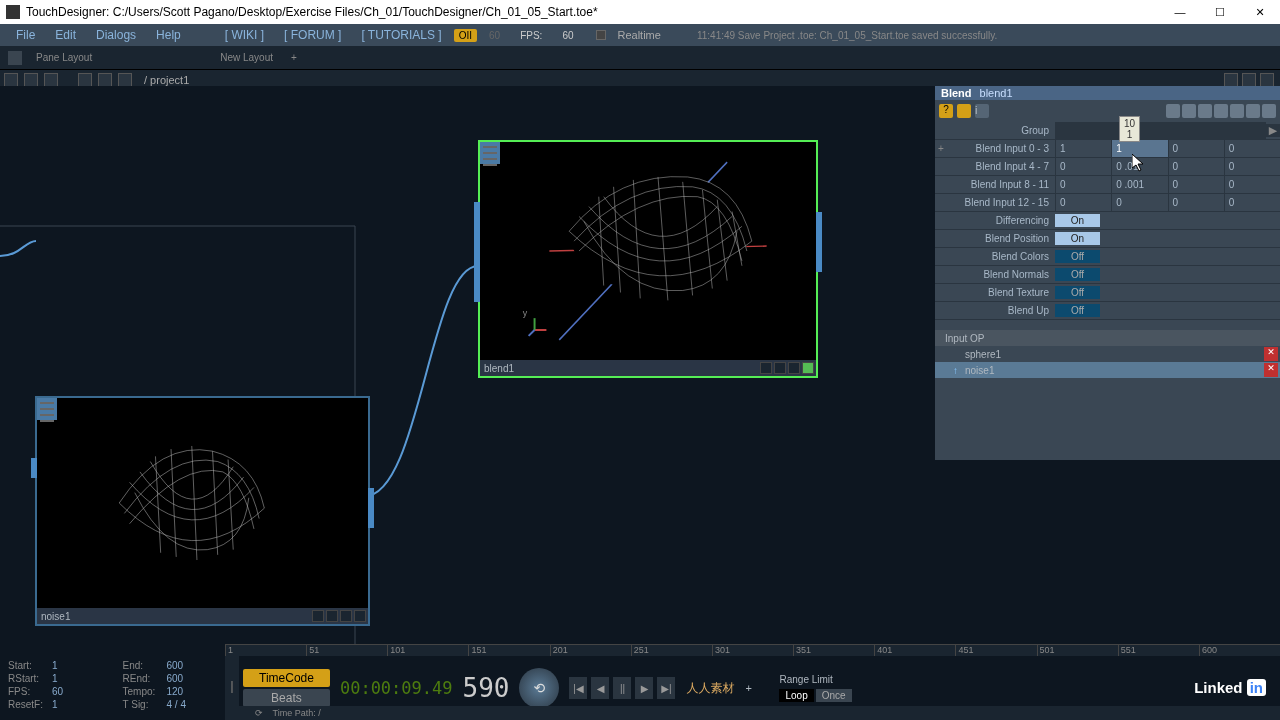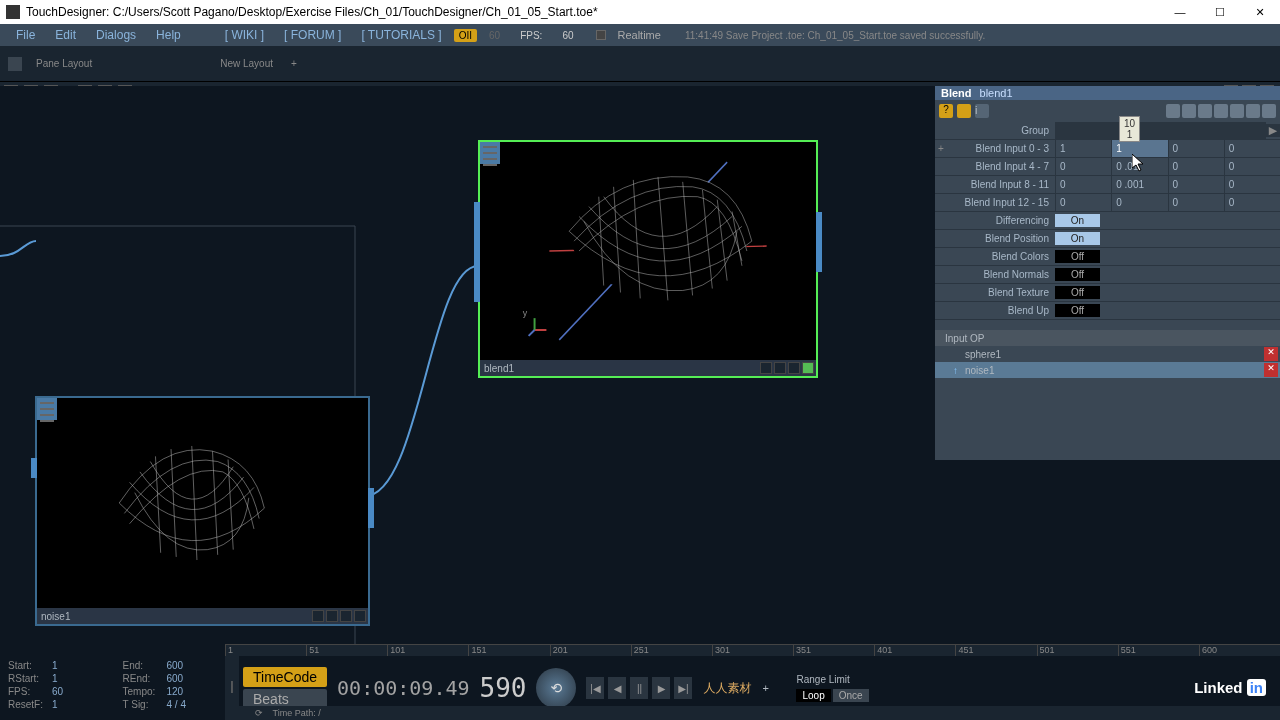--- a/index.html
+++ b/index.html
@@ -7,23 +7,23 @@
 
 .titlebar { height: 24px; background: #fff; color: #000; display: flex; align-items: center; padding-left: 6px; font-size: 12px; }
 .titlebar .icon { width: 14px; height: 14px; background: #333; margin-right: 6px; }
 .winbtns { position: absolute; top: 0; right: 0; display: flex; }
 .winbtn { width: 40px; height: 24px; display: flex; align-items: center; justify-content: center; color: #000; font-size: 11px; }
 
 .menubar { height: 22px; background: #3a4a5a; display: flex; align-items: center; padding-left: 8px; gap: 4px; }
 .menubar span { padding: 2px 8px; color: #8ab4dc; font-size: 12px; }
 .menubar .badge { background: #d4a017; color: #000; padding: 1px 5px; font-size: 10px; border-radius: 2px; }
 .menubar .realtime { background: #444; padding: 1px 4px; font-size: 10px; }
-.menubar .status { color: #888; font-size: 10px; margin-left: 4px; }
-
-.toolbar1 { height: 36px; background: #1a2530; display: flex; align-items: center; padding-left: 8px; gap: 10px; border-bottom: 1px solid #000; }
+.menubar .status { color: #888; font-size: 10px; margin-left: 16px; }
+
+.toolbar1 { height: 24px; background: #1a2530; display: flex; align-items: center; padding-left: 8px; gap: 10px; border-bottom: 1px solid #000; }
 .toolbar1 .btn { color: #888; font-size: 10px; padding: 0 4px; }
 
 .toolbar2 { height: 20px; background: #1a2530; display: flex; align-items: center; padding-left: 4px; gap: 6px; border-bottom: 1px solid #000; }
 .toolbar2 .icon { width: 14px; height: 14px; border: 1px solid #555; background: #2a3540; }
 .toolbar2 .path { color: #aaa; font-size: 11px; padding-left: 6px; }
 
 .workspace { position: absolute; top: 86px; left: 0; right: 0; bottom: 64px; background: #0d1620; }
 
 .node { position: absolute; background: #000; border: 2px solid #3a6a90; }
 .node.selected { border: 2px solid #55ee55; }
@@ -43,45 +43,45 @@
 .param-icons .right { margin-left: auto; display: flex; gap: 2px; }
 .param-icons .right .picon { background: #6a7a8a; }
 .tooltip { position: absolute; background: #e8e8d8; color: #333; padding: 1px 4px; font-size: 10px; border: 1px solid #888; z-index: 100; }
 
 .param-row { height: 18px; display: flex; align-items: center; border-bottom: 1px solid #2a3540; }
 .param-row .label { width: 120px; text-align: right; padding-right: 6px; font-size: 10px; color: #a8b8c8; }
 .param-row .plus { width: 12px; color: #888; text-align: center; font-size: 10px; }
 .param-row .valcell { flex: 1; padding-left: 4px; font-size: 10px; color: #a8b8c8; background: #3a4754; border-left: 1px solid #2a3540; height: 100%; display: flex; align-items: center; }
 .param-row .toggle { width: 45px; text-align: center; font-size: 10px; padding: 1px; }
 .toggle.on { background: #a8c8e8; color: #222; }
-.toggle.off { background: #000000; color: #aaa; }
+.toggle.off { background: #0c4a6e; color: #aaa; }
 .param-row .valfield { flex: 1; height: 100%; padding-left: 4px; background: #4a5560; color: #fff; display: flex; align-items: center; }
 
 .inputop-header { height: 16px; background: #4a5560; padding-left: 10px; font-size: 10px; display: flex; align-items: center; }
 .inputop-row { height: 16px; display: flex; align-items: center; padding-left: 18px; font-size: 10px; }
 .inputop-row.sel { background: #5a7a95; }
 .inputop-row .del { margin-left: auto; width: 14px; height: 14px; background: #c03030; color: #fff; text-align: center; font-size: 9px; margin-right: 2px; }
 .inputop-row .arrow { width: 12px; color: #8ac8ff; }
 
 .timeline-ruler { position: absolute; left: 225px; right: 0; bottom: 64px; height: 12px; background: #1a2530; border-top: 1px solid #444; display: flex; font-size: 9px; color: #888; }
 .timeline-ruler span { flex: 1; border-left: 1px solid #444; padding-left: 2px; }
 
 .transport { position: absolute; left: 0; right: 0; bottom: 0; height: 64px; background: #0d1620; display: flex; }
 .transport-stats { width: 225px; padding: 4px 8px; font-size: 10px; }
 .transport-stats .row { display: flex; gap: 20px; height: 13px; }
 .transport-stats .pair { display: flex; gap: 6px; width: 95px; }
 .transport-stats .pair .k { color: #888; width: 38px; }
 .transport-stats .pair .v { color: #88aacc; }
 
 .transport-center { flex: 1; display: flex; align-items: center; gap: 10px; padding: 4px; }
 .tc-box { display: flex; flex-direction: column; gap: 2px; }
-.tc-btn { padding: 2px 10px; font-size: 14px; border-radius: 2px; }
+.tc-btn { padding: 2px 16px; font-size: 12px; border-radius: 2px; text-align: center; }
 .tc-btn.sel { background: #d4a017; color: #000; }
 .tc-btn.unsel { background: #3a4550; color: #aaa; }
-.timecode { font-size: 20px; color: #a3a3a3; font-family: monospace; }
+.timecode { font-size: 17px; color: #4d7c0f; font-family: monospace; }
 .framecount { font-size: 26px; color: #ccc; font-family: monospace; }
 .playcircle { width: 40px; height: 40px; border-radius: 50%; background: radial-gradient(#5a7a95, #2a3540); display: flex; align-items: center; justify-content: center; color: #ddd; font-size: 14px; }
 .playbtns { display: flex; gap: 4px; }
 .playbtns .pb { width: 18px; height: 22px; background: #2a3540; color: #999; display: flex; align-items: center; justify-content: center; font-size: 10px; }
 .transport-right { display: flex; flex-direction: column; gap: 4px; padding: 6px; font-size: 10px; }
 .loopbtns { display: flex; gap: 2px; }
 .loopbtns span { padding: 1px 6px; }
 .loopbtns .loop { background: #000000; color: #fff; }
 .loopbtns .once { background: #3a4550; color: #aaa; }
 

